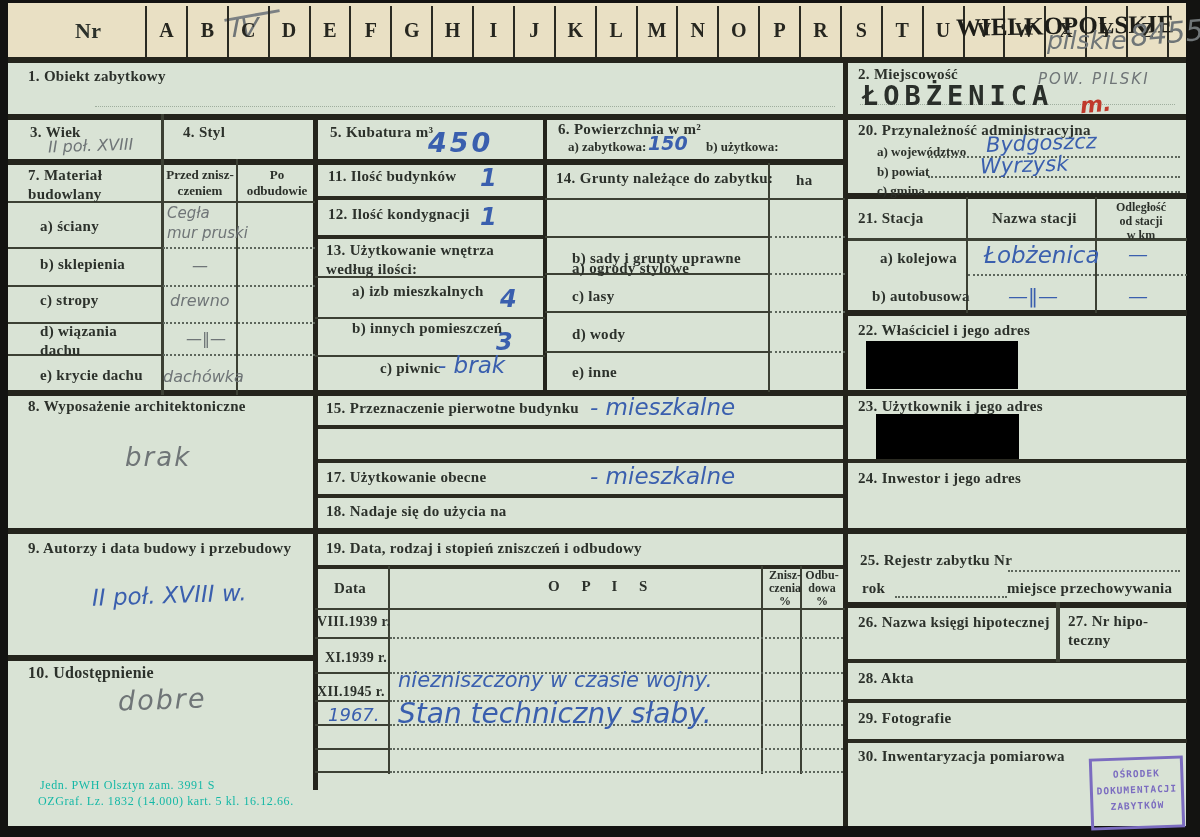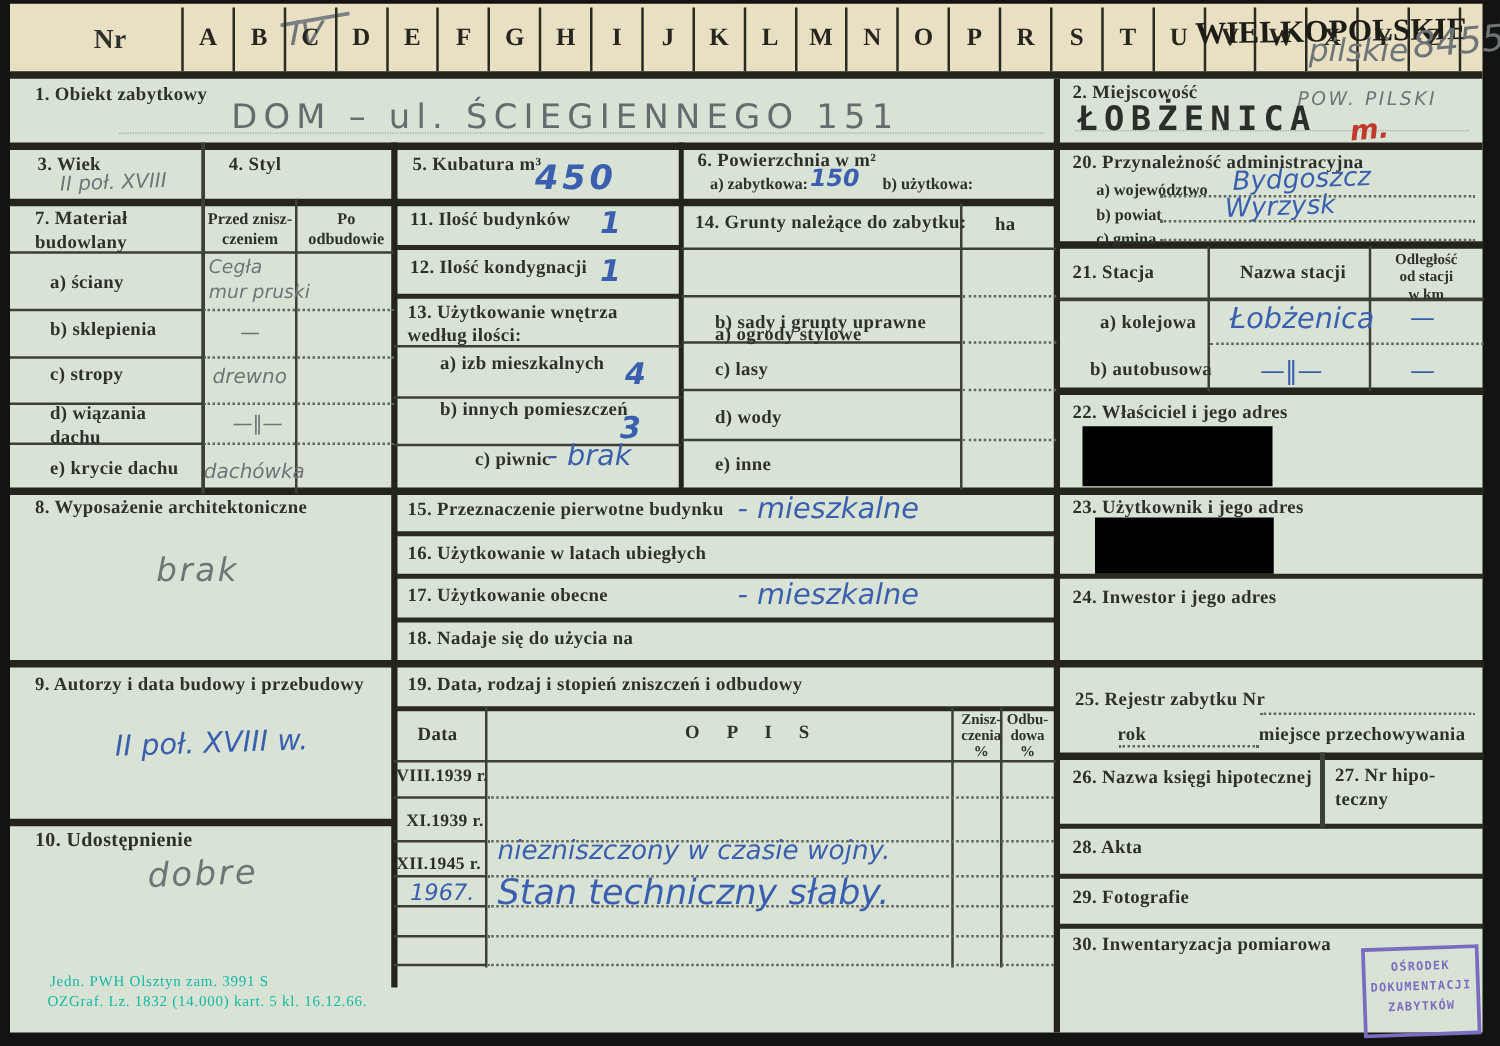--- a/index.html
+++ b/index.html
@@ -148,21 +148,20 @@
   <div class="dot" style="left:968px;top:274px;width:219px;"></div>
   <div class="dot" style="left:928px;top:156px;width:252px;"></div>
   <div class="dot" style="left:928px;top:176px;width:252px;"></div>
   <div class="dot" style="left:928px;top:191px;width:252px;"></div>
   <div class="dot" style="left:1008px;top:570px;width:172px;"></div>
   <div class="dot" style="left:895px;top:596px;width:112px;"></div>
   <div class="dotf" style="left:95px;top:106px;width:740px;"></div>
   <div class="dotf" style="left:860px;top:104px;width:315px;"></div>
 
   <div class="lbl" style="left:28px;top:68px;">1. Obiekt zabytkowy</div>
-  <div class="hwc" style="left:185px;top:78px;font-size:27px;">DOM  –  ul. ŚCIEGIENNEGO 151</div>
   <div class="lbl" style="left:858px;top:66px;">2. Miejscowość</div>
   <div class="stampc" style="left:862px;top:80px;font-size:27px;letter-spacing:5px;">ŁOBŻENICA</div>
   <div class="hwp" style="left:1038px;top:70px;font-size:15px;letter-spacing:2px;">POW. PILSKI</div>
   <div class="hwb r2" style="left:1080px;top:92px;font-size:22px;font-weight:700;color:#c0392b;">m.</div>
 
   <div class="lbl" style="left:30px;top:124px;">3. Wiek</div>
   <div class="hwp r1" style="left:48px;top:136px;font-size:16px;">II poł. XVIII</div>
   <div class="lbl" style="left:183px;top:124px;">4. Styl</div>
   <div class="lbl" style="left:330px;top:124px;">5. Kubatura m³</div>
   <div class="hwb" style="left:428px;top:127px;font-size:27px;letter-spacing:3px;font-weight:700;">450</div>
@@ -213,21 +212,20 @@
   <div class="lbl" style="left:556px;top:170px;">14. Grunty należące do zabytku:</div>
   <div class="lbl" style="left:796px;top:172px;">ha</div>
   <div class="lbl" style="left:572px;top:212px;margin-top:48px;">a) ogrody stylowe</div>
   <div class="lbl" style="left:572px;top:250px;">b) sady i grunty uprawne</div>
   <div class="lbl" style="left:572px;top:288px;">c) lasy</div>
   <div class="lbl" style="left:572px;top:326px;">d) wody</div>
   <div class="lbl" style="left:572px;top:364px;">e) inne</div>
 
   <div class="lbl" style="left:326px;top:400px;">15. Przeznaczenie pierwotne budynku</div>
   <div class="hwb" style="left:590px;top:394px;font-size:23px;">- mieszkalne</div>
-  <div class="lbl" style="left:326px;top:435px;">16. Użytkowanie w latach ubiegłych</div>
   <div class="lbl" style="left:326px;top:469px;">17. Użytkowanie obecne</div>
   <div class="hwb" style="left:590px;top:463px;font-size:23px;">- mieszkalne</div>
   <div class="lbl" style="left:326px;top:503px;">18. Nadaje się do użycia na</div>
 
   <div class="lbl" style="left:326px;top:540px;">19. Data, rodzaj i stopień zniszczeń i odbudowy</div>
   <div class="lbl" style="left:334px;top:580px;">Data</div>
   <div class="lbl" style="left:548px;top:578px;letter-spacing:9px;">O  P  I  S</div>
   <div class="lbl12 pre ctr" style="left:761px;top:569px;width:48px;line-height:1.1;">Znisz-
 czenia
 %</div>
@@ -260,21 +258,21 @@
   <div class="hwb" style="left:1008px;top:284px;font-size:20px;">—‖—</div>
   <div class="hwb" style="left:1128px;top:284px;font-size:20px;">—</div>
 
   <div class="lbl" style="left:858px;top:322px;">22. Właściciel i jego adres</div>
   <div class="redact" style="left:866px;top:341px;width:152px;height:48px;"></div>
   <div class="lbl" style="left:858px;top:398px;">23. Użytkownik i jego adres</div>
   <div class="redact" style="left:876px;top:414px;width:143px;height:45px;"></div>
   <div class="lbl" style="left:858px;top:470px;">24. Inwestor i jego adres</div>
 
   <div class="lbl" style="left:860px;top:552px;">25. Rejestr zabytku Nr</div>
-  <div class="lbl" style="left:894px;top:580px;">rok</div>
+  <div class="lbl" style="left:862px;top:580px;">rok</div>
   <div class="lbl" style="left:1007px;top:580px;">miejsce przechowywania</div>
   <div class="lbl" style="left:858px;top:614px;width:195px;">26. Nazwa księgi hipotecznej</div>
   <div class="lbl pre" style="left:1068px;top:612px;">27. Nr hipo-
 teczny</div>
   <div class="lbl" style="left:858px;top:670px;">28. Akta</div>
   <div class="lbl" style="left:858px;top:710px;">29. Fotografie</div>
   <div class="lbl" style="left:858px;top:748px;">30. Inwentaryzacja pomiarowa</div>
   <div id="stamp30" class="pre">OŚRODEK
 DOKUMENTACJI
 ZABYTKÓW</div>

